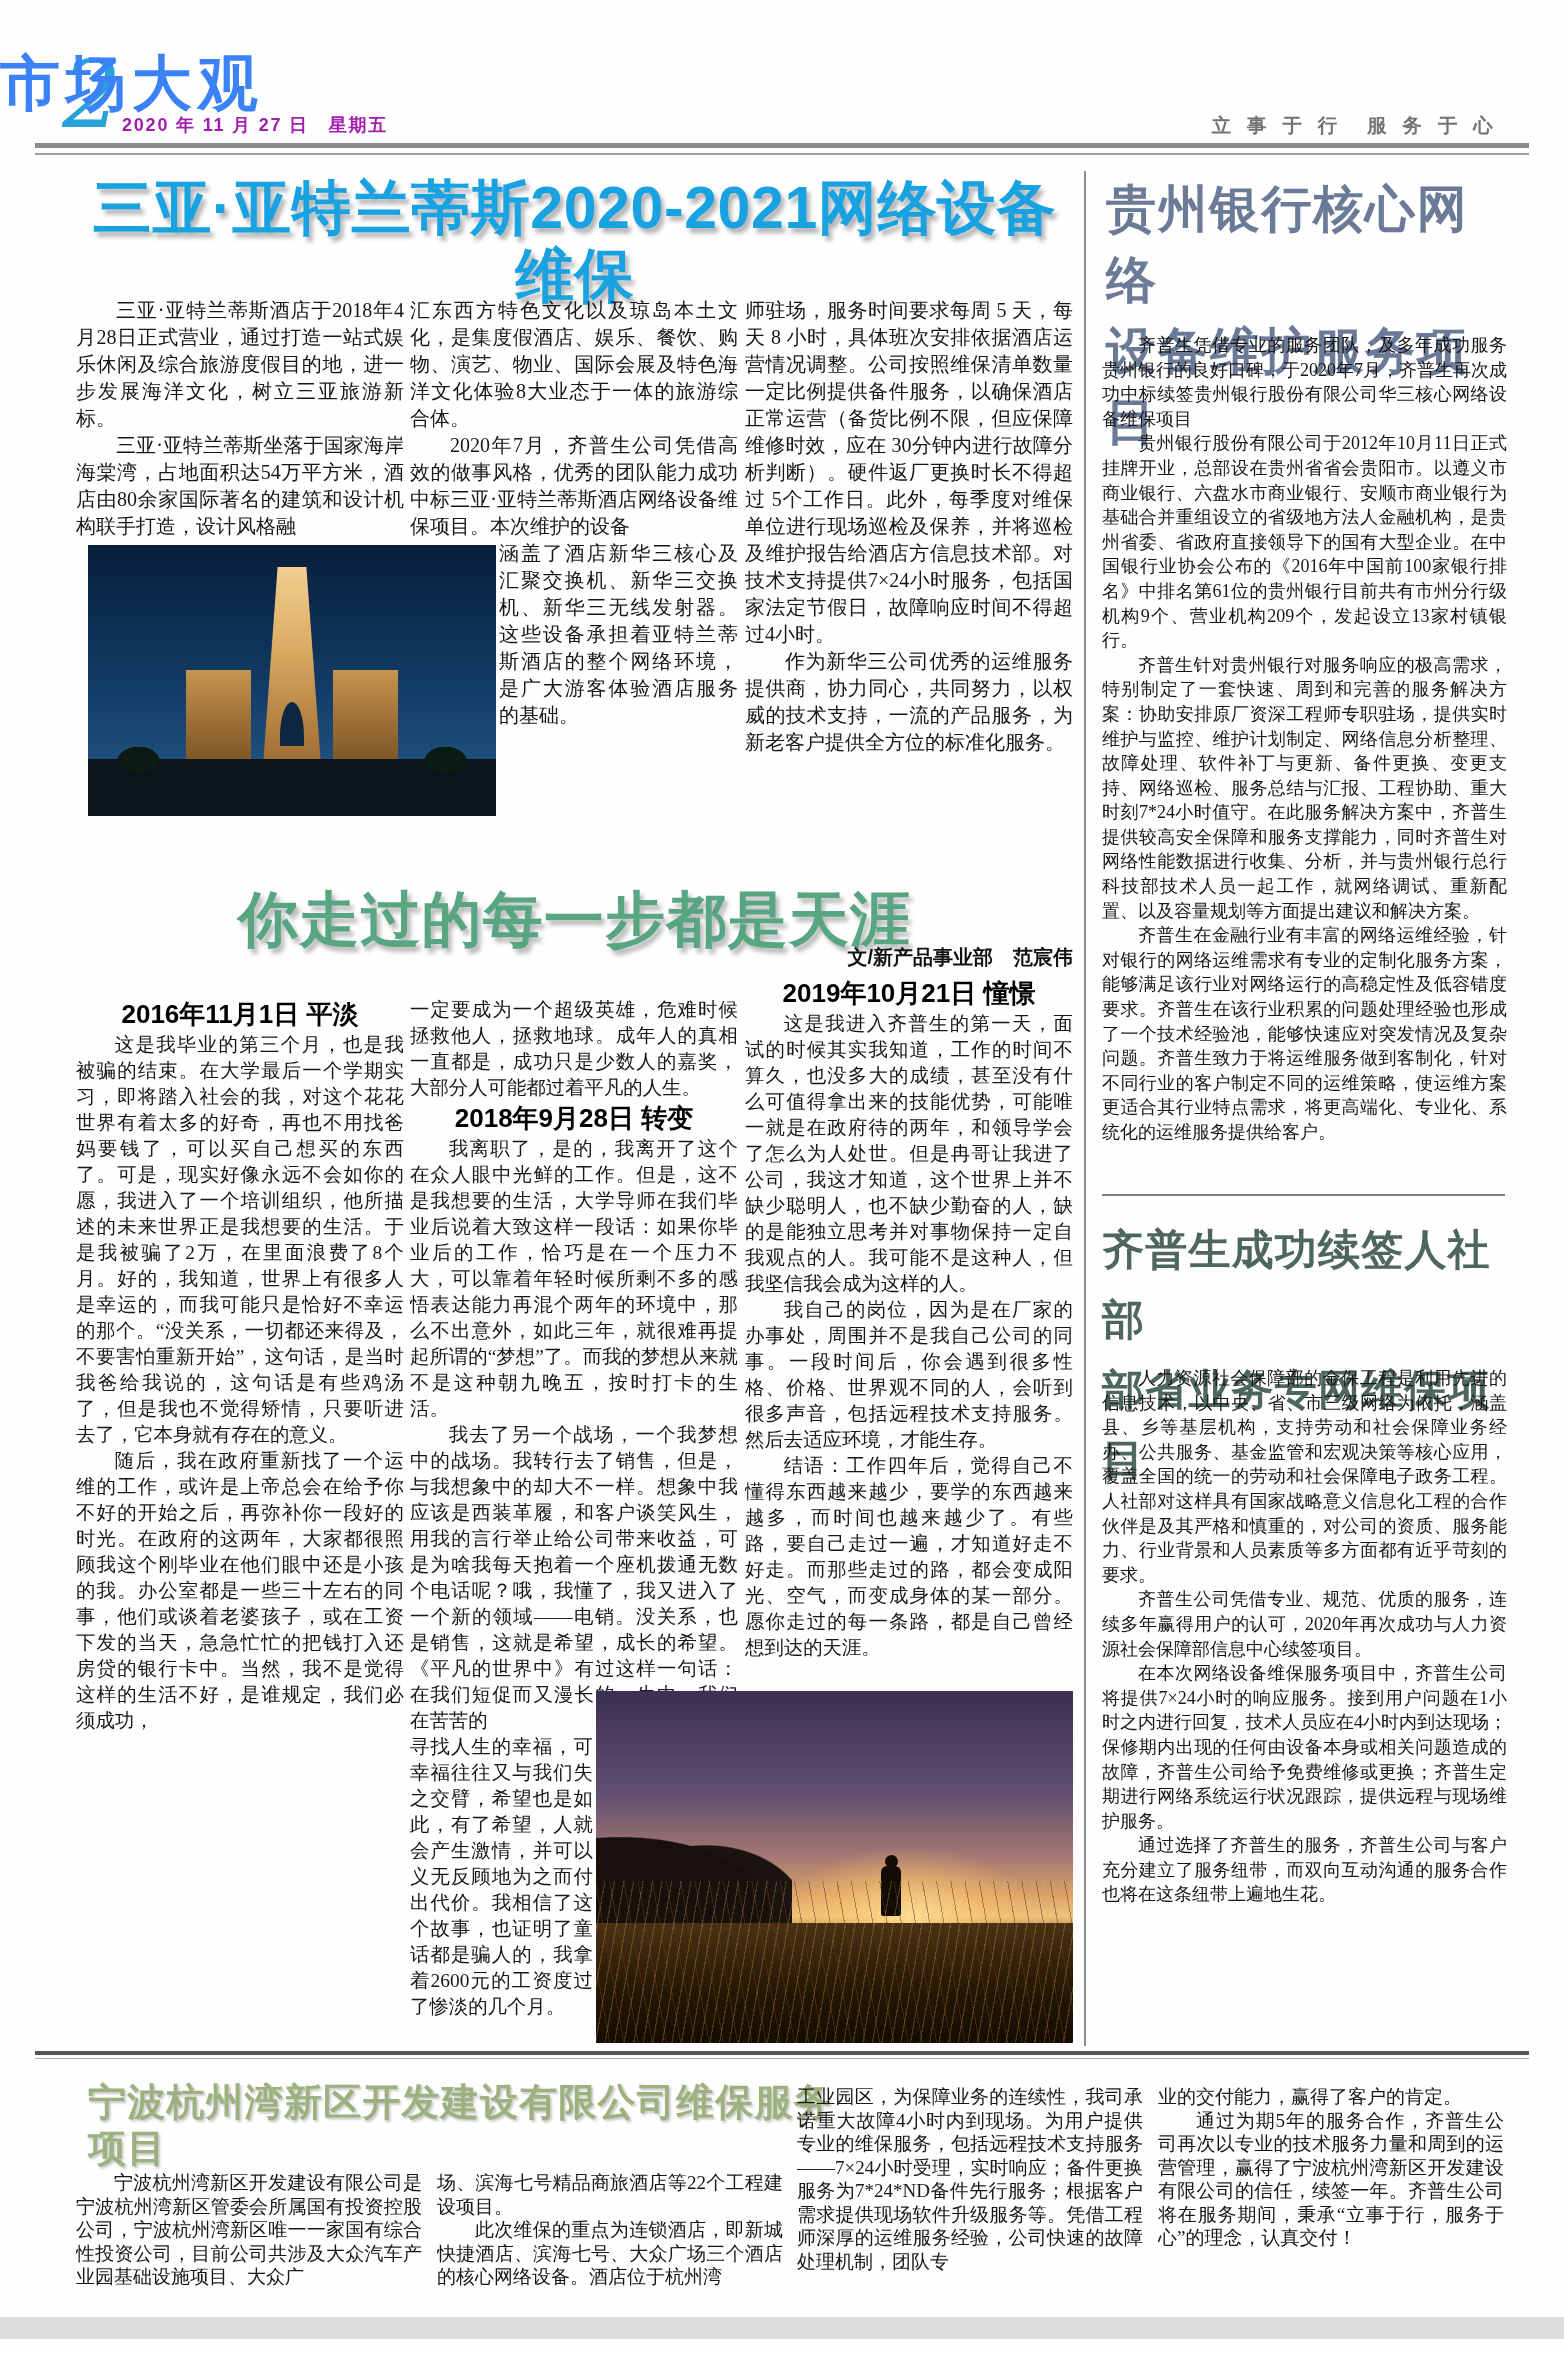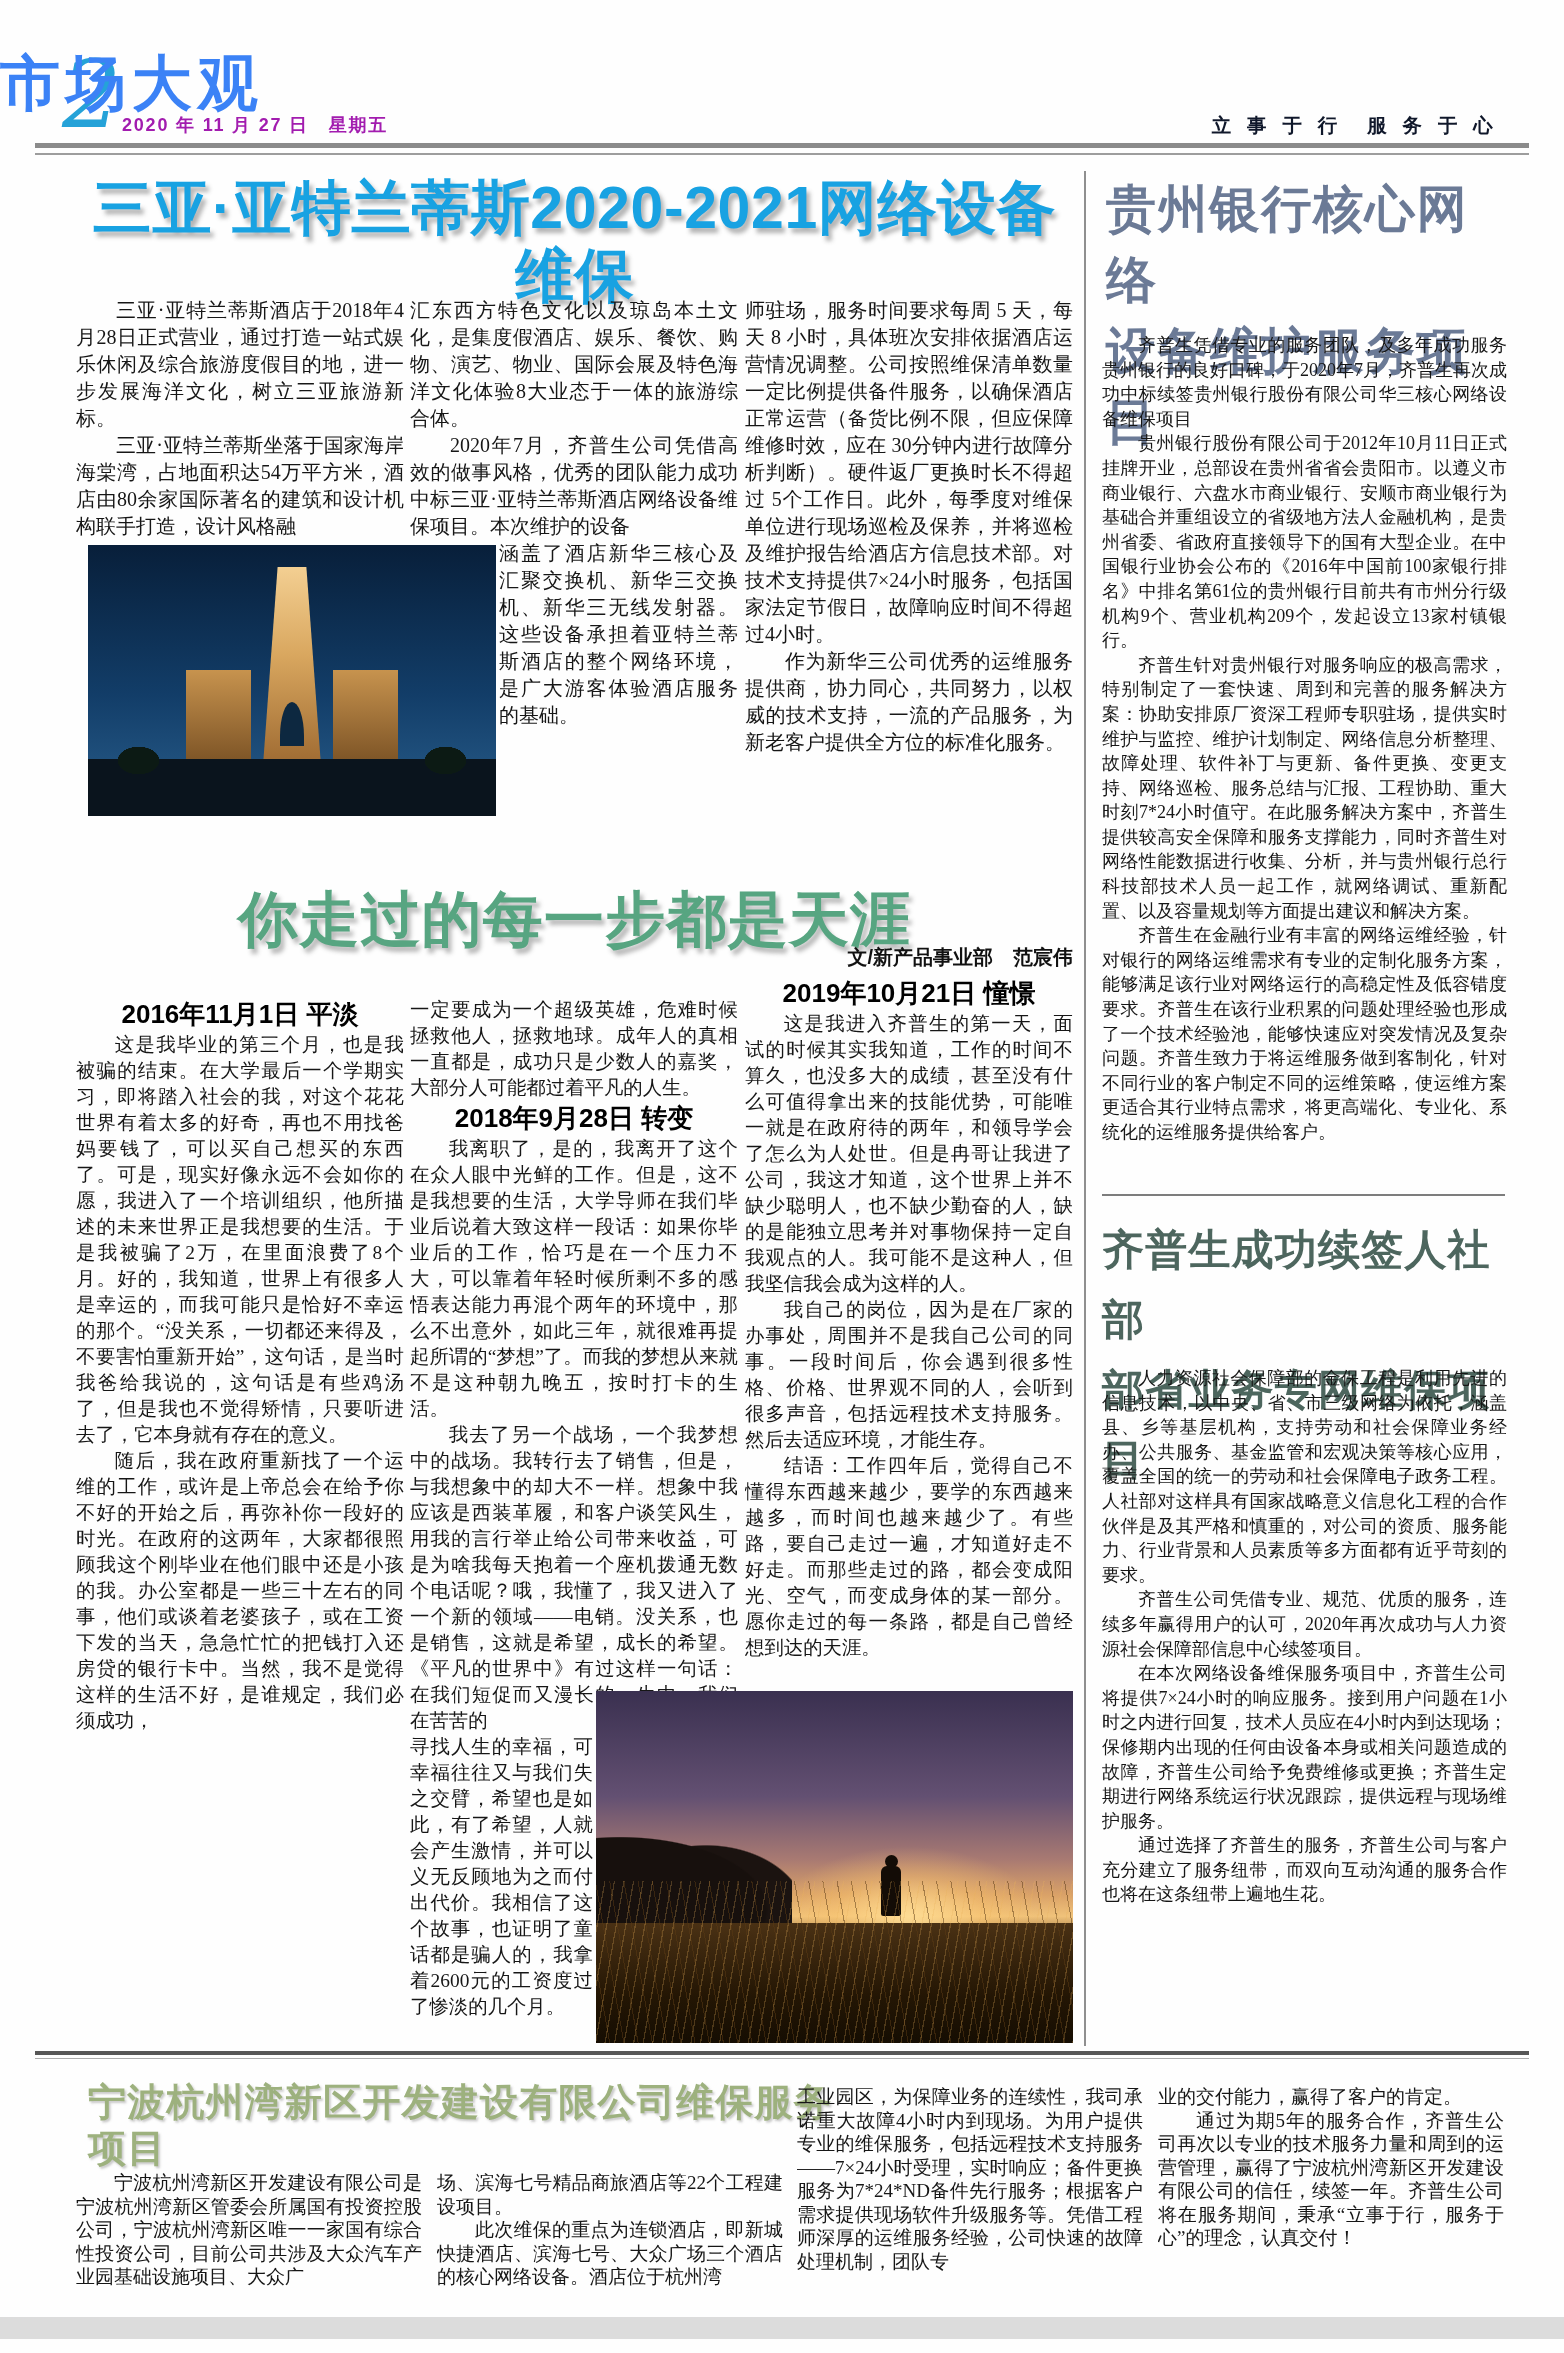--- a/index.html
+++ b/index.html
@@ -4,21 +4,21 @@
 <style>
   html,body{margin:0;padding:0;background:#ffffff;}
   .page{position:relative;width:1564px;height:2354px;background:#fefefe;overflow:hidden;
         font-family:"Liberation Serif",serif;color:#161616;}
   .abs{position:absolute;}
   
   .pagenum{left:62px;top:49px;font:italic 400 93px/1 "DejaVu Serif",serif;color:#25a2d8;}
   .issue-date{left:122px;top:116px;font:700 18px/1 "Liberation Sans",sans-serif;color:#a21caf;letter-spacing:1.8px;}
   .masthead{left:0;right:0;top:48px;text-align:left;font:900 60px/1.2 "Liberation Serif",serif;
             color:#3b82f6;letter-spacing:5.9px;}
-  .slogan{right:66px;top:116px;font:700 19.4px/1 "Liberation Sans",sans-serif;color:#0f172a;letter-spacing:5.3px;text-align:right;}
+  .slogan{right:66px;top:116px;font:700 19.4px/1 "Liberation Sans",sans-serif;color:#737373;letter-spacing:5.3px;text-align:right;}
   .rule-thick{left:35px;width:1494px;top:143px;height:5.3px;background:#8b8b8b;}
   .rule-thin{left:35px;width:1494px;top:153px;height:1.8px;background:#9d9d9d;}
   
   .col{font-size:20px;line-height:27px;text-align:justify;word-break:break-all;overflow:hidden;}
   .col p{margin:0;text-indent:2em;}
   .col p.noind{text-indent:0;}
   
   .hl-sanya{left:76px;top:175px;width:997px;text-align:center;
             font:700 59px/1.15 "Liberation Sans",sans-serif;color:#18a2e2;
             text-shadow:3.5px 4.7px 4.1px rgba(60,60,60,.38);letter-spacing:0.6px;}

